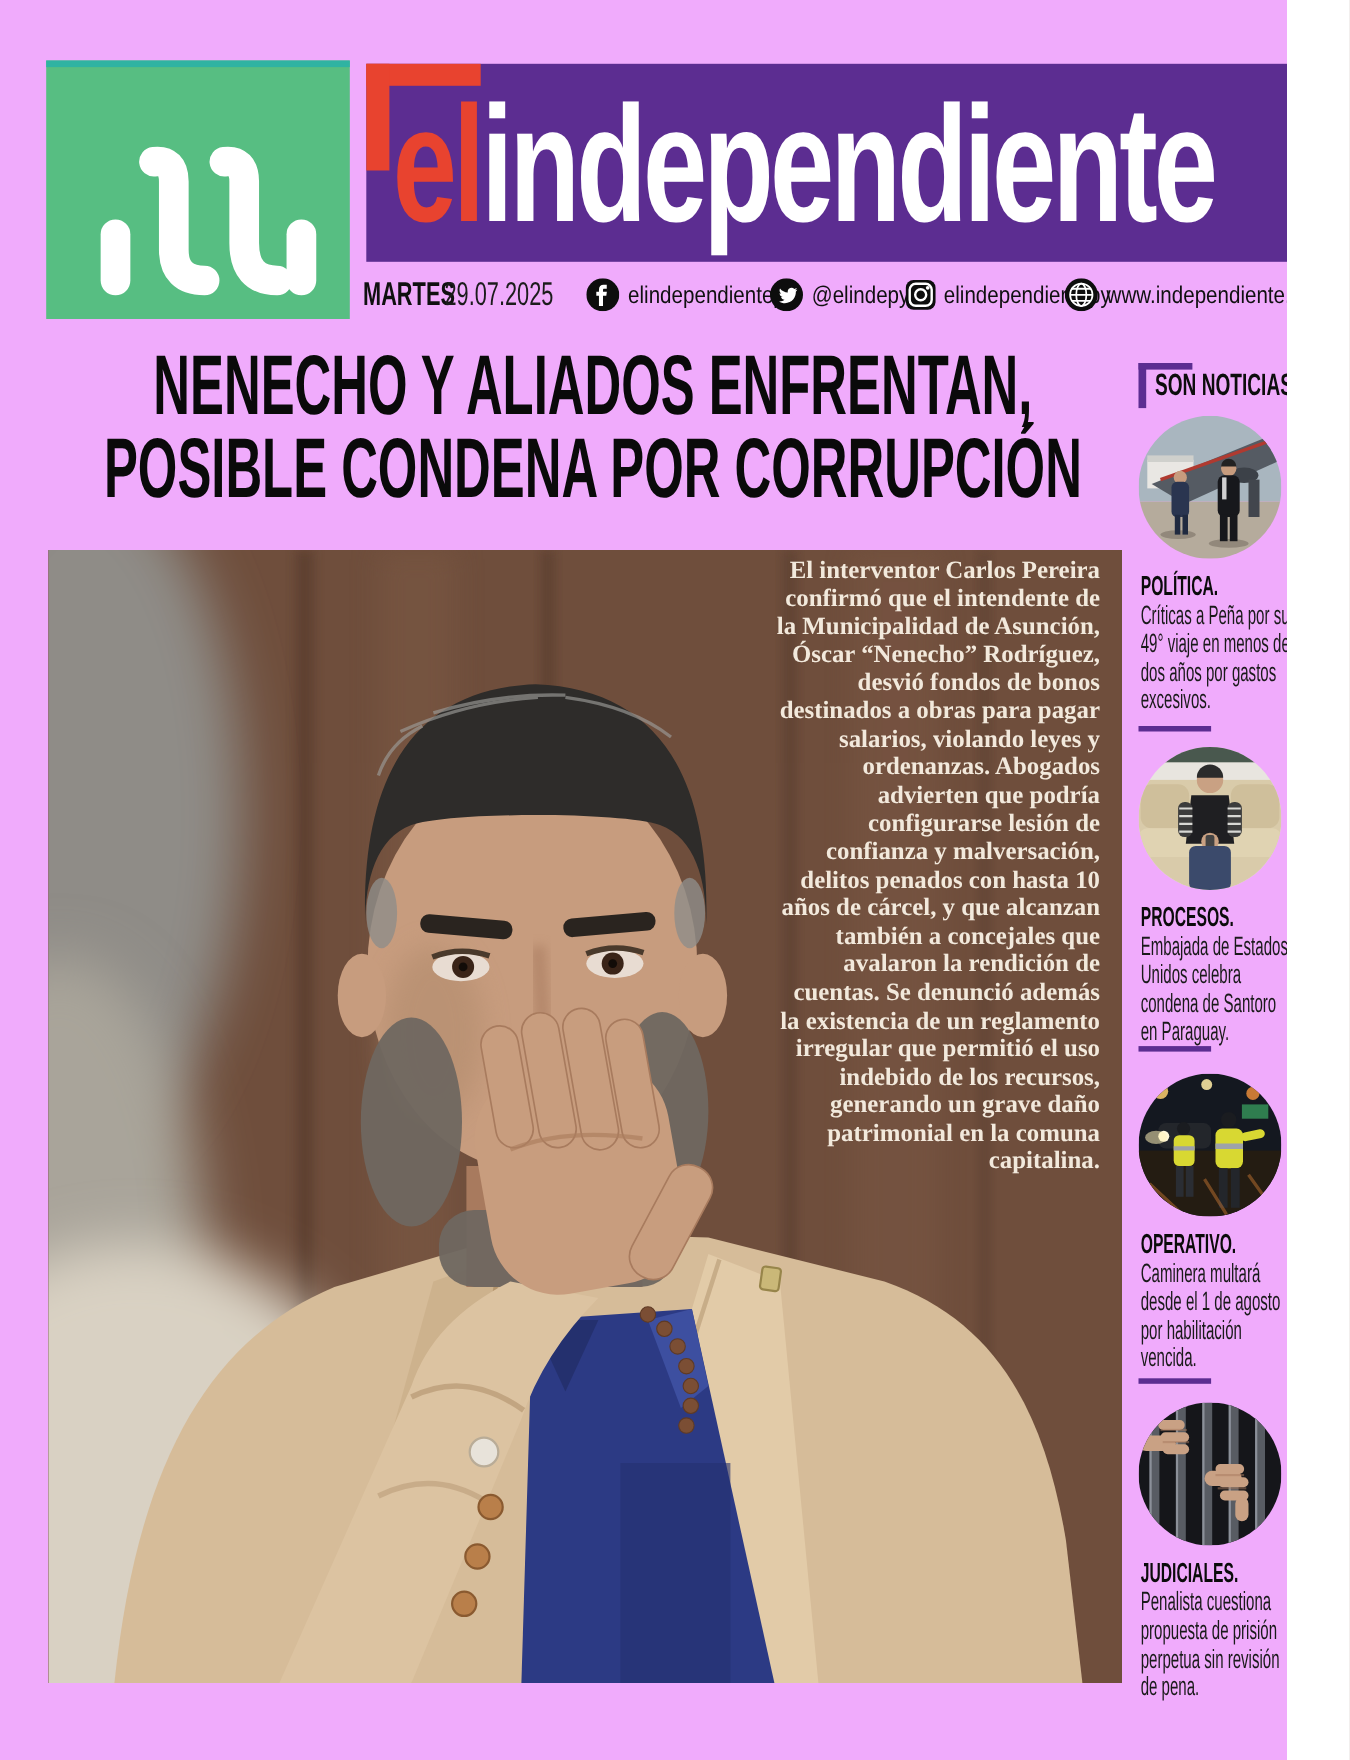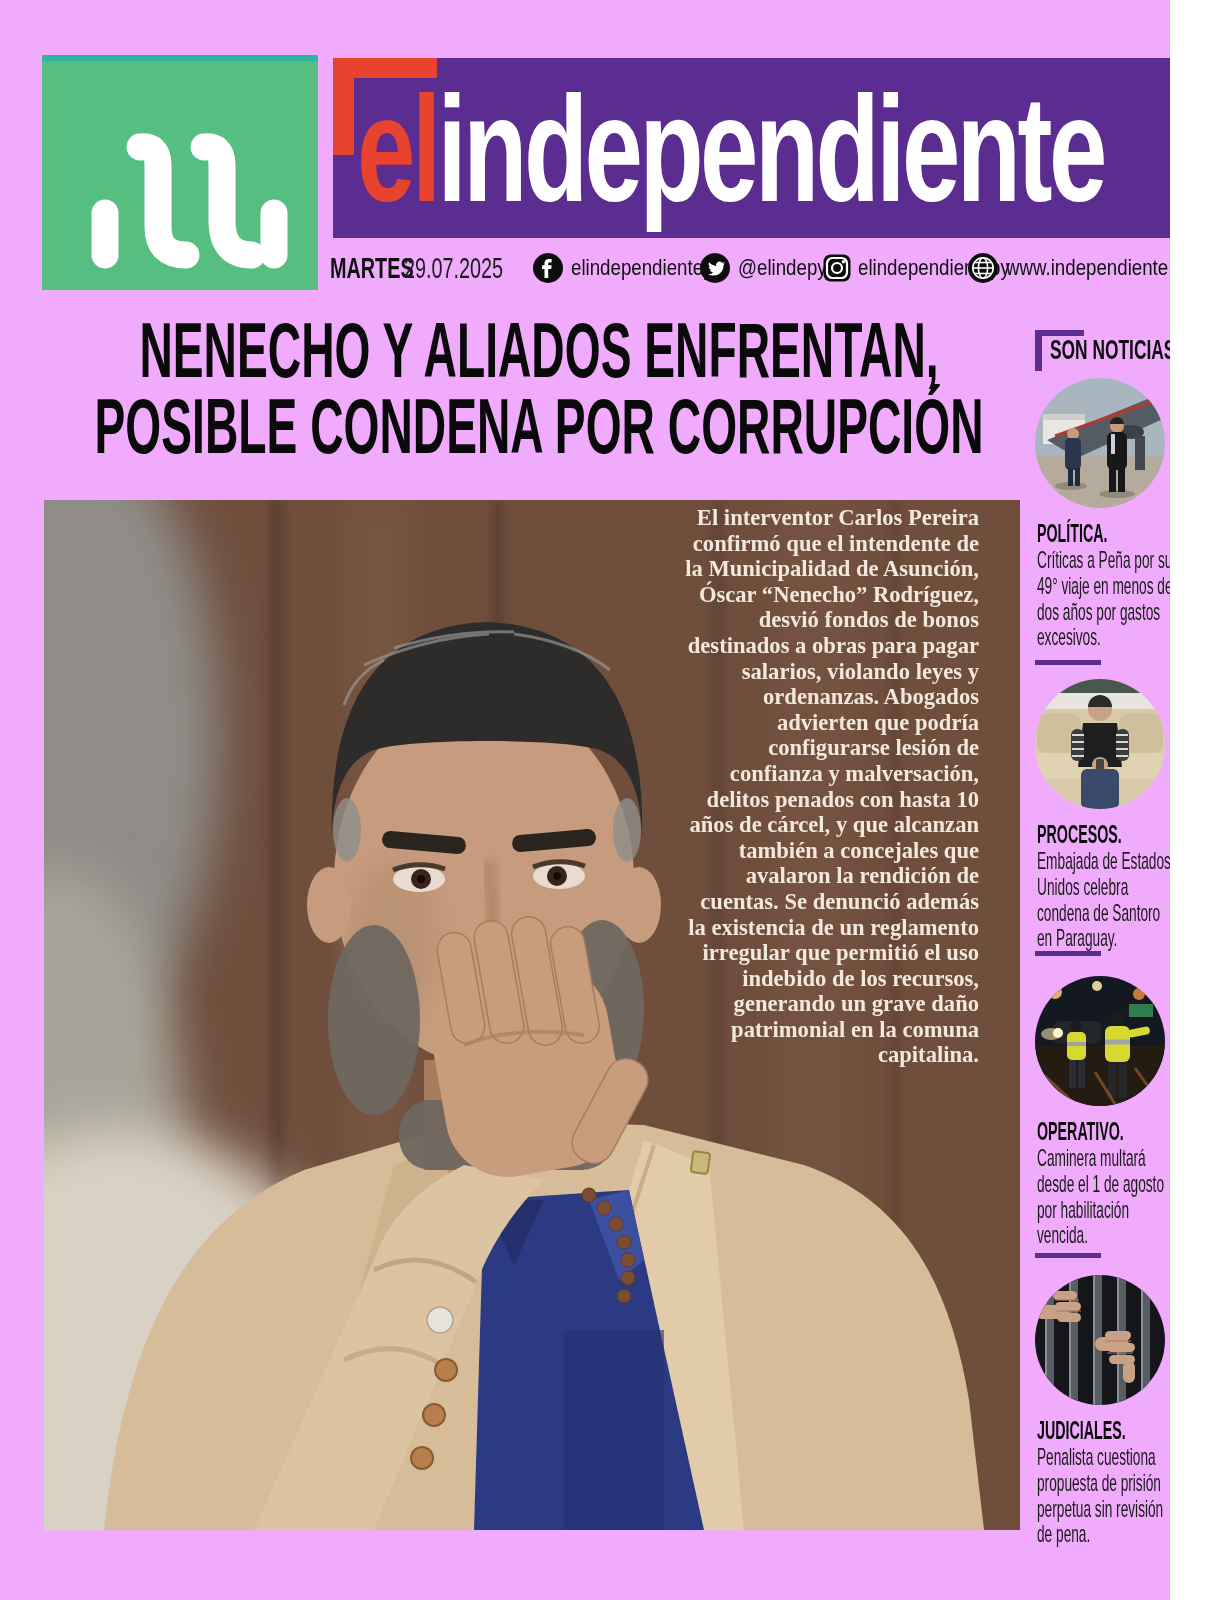--- a/index.html
+++ b/index.html
@@ -33,21 +33,21 @@
   .gl-i{left:968px;}.gl-t{left:1006px;}
 
   
   .headline{position:absolute;left:-211px;top:312px;width:1500px;text-align:center;color:#0a0a0a;}
   .hl-line{display:block;font-weight:700;font-size:77px;line-height:76px;white-space:nowrap;
            transform:scaleX(0.60);transform-origin:center top;letter-spacing:0;}
 
   
   .photo{position:absolute;left:44px;top:500px;width:976px;height:1030px;overflow:hidden;background:#6F4E3C;}
   .photo svg{display:block;}
-  .lead{position:absolute;left:623px;top:5px;width:312px;margin:0;text-align:right;white-space:pre-line;
+  .lead{position:absolute;left:644px;top:5px;width:312px;margin:0;text-align:right;white-space:pre-line;
         font-family:"Liberation Serif",serif;font-weight:700;font-size:22.6px;line-height:25.6px;color:#F2E9DC;}
 
   
   .sb-bracket-v{position:absolute;left:1035px;top:330px;width:7px;height:41px;background:#5C2D91;}
   .sb-bracket-h{position:absolute;left:1035px;top:330px;width:49px;height:6px;background:#5C2D91;}
   .sb-title{position:absolute;left:1050px;top:334px;font-size:28px;font-weight:700;color:#0d0d0d;
             transform:scaleX(0.62);transform-origin:left top;white-space:nowrap;}
   .sb-item{position:absolute;left:1035px;width:192px;}
   .i1{top:378px;}.i2{top:679px;}.i3{top:976px;}.i4{top:1275px;}
   .sb-circle{position:absolute;left:0;top:0;width:130px;height:130px;border-radius:50%;overflow:hidden;}

